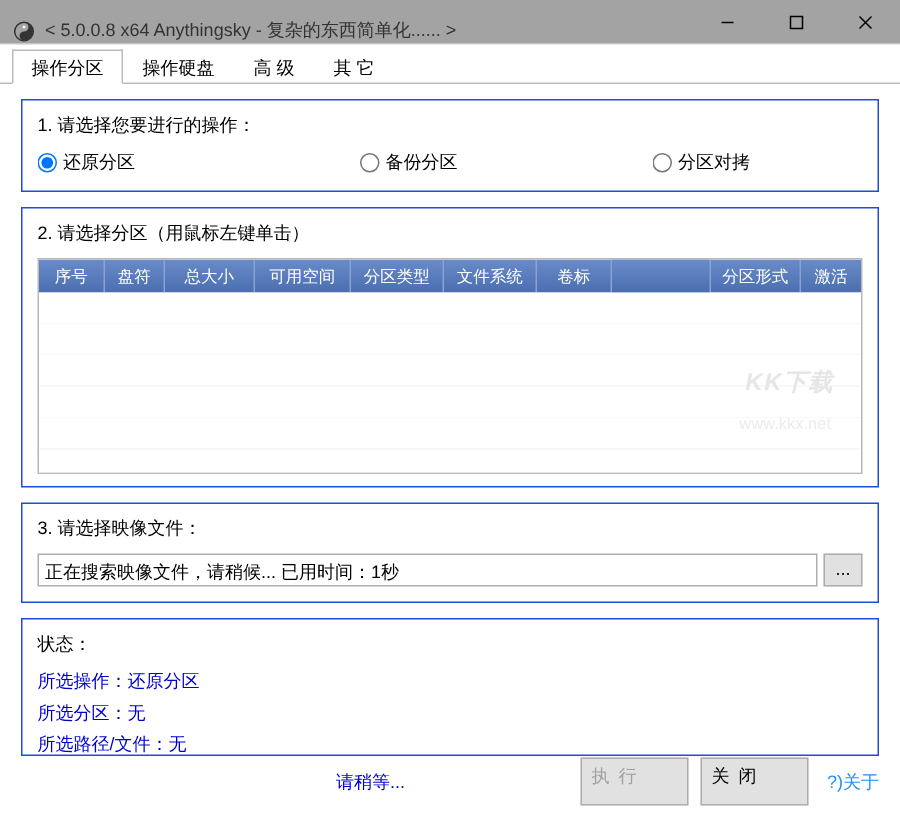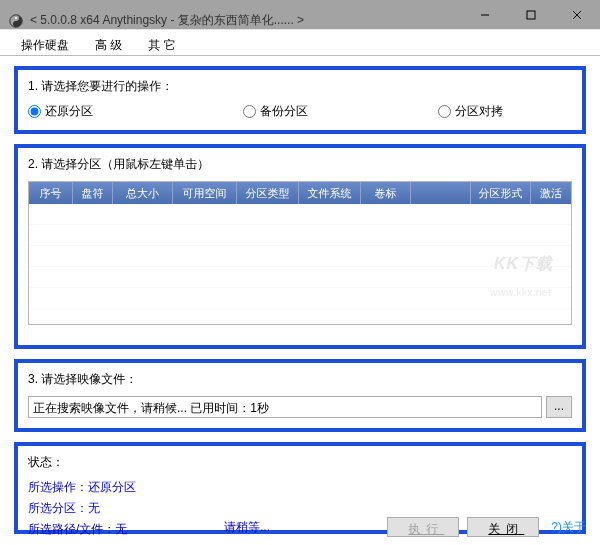--- a/index.html
+++ b/index.html
@@ -10,21 +10,21 @@
 .titlebar .title { color: #333; flex: 0 0 auto; }
 .winbtns { margin-left: auto; display: flex; height: 100%; }
 .winbtn { width: 46px; height: 100%; display: flex; align-items: center; justify-content: center; color: #333; }
 
 .tabs { display: flex; border-bottom: 1px solid #bbb; background: #fff; height: 26px; padding-left: 8px; padding-top: 2px; }
 .tab { padding: 3px 12px 3px; border: 1px solid transparent; border-bottom: none; margin-right: 0; cursor: default; position: relative; top: 1px; }
 .tab.active { border-color: #bbb; background: #fff; border-bottom: 1px solid #fff; }
 
 .content { padding: 10px 14px; }
 
-.group { border: 4px solid #1d4ed8; padding: 8px 10px 10px; margin-bottom: 10px; }
+.group { border: 1px solid #1d4ed8; padding: 8px 10px 10px; margin-bottom: 10px; }
 .group-title { margin-bottom: 8px; color: #000; }
 
 .radio-row { display: flex; align-items: center; gap: 0; }
 .radio-item { display: flex; align-items: center; gap: 4px; }
 .radio-item input { margin: 0; }
 .spacer1 { width: 150px; }
 .spacer2 { width: 130px; }
 
 .table-wrap { border: 1px solid #b8b8b8; height: 144px; background: #fff; position: relative; overflow: hidden; }
 .thead { display: flex; background: linear-gradient(#6a8bc8, #4a6eb0); color: #fff; height: 22px; }
@@ -36,21 +36,21 @@
 
 .file-row { display: flex; align-items: center; gap: 4px; justify-content: flex-end; }
 .file-input { flex: 1; border: 1px solid #abadb3; padding: 3px 4px; background: #fff; height: 22px; }
 .browse-btn { width: 26px; height: 22px; border: 1px solid #adadad; background: #e1e1e1; text-align: center; cursor: default; line-height: 18px; }
 
 .status-group .line { color: #0000cc; margin: 4px 0; }
 .label-black { color: #000; }
 
 .footer { position: absolute; bottom: 8px; left: 0; right: 0; display: flex; align-items: center; padding: 0 14px; gap: 8px; }
 .wait-text { color: #0000cc; margin: 0 auto 0 210px; }
-.btn { min-width: 72px; height: 20px; border: 1px solid #adadad; background: #e1e1e1; text-align: center; line-height: 22px; cursor: default; letter-spacing: 6px; padding-left: 6px; text-decoration: underline; }
+.btn { min-width: 72px; height: 32px; border: 1px solid #adadad; background: #e1e1e1; line-height: 22px; cursor: default; letter-spacing: 6px; padding-left: 6px; }
 .btn.disabled { color: #a0a0a0; }
 .about-link { color: #1e90ff; margin-left: 4px; cursor: default; }
 
 .col-seq { width: 44px; } .col-drive { width: 40px; text-align: right; } .col-tsize { width: 60px; }
 .col-free { width: 64px; } .col-ptype { width: 62px; } .col-fs { width: 62px; }
 .col-label { width: 50px; } .col-gap { flex: 1; background: linear-gradient(#6a8bc8,#4a6eb0); }
 .col-form { width: 60px; } .col-active { width: 40px; }
 </style>
 </head>
 <body>
@@ -79,20 +79,21 @@
     <div class="winbtn close">
         <svg width="10" height="10">
           <line x1="1" y1="1" x2="9" y2="9" stroke="#000" stroke-width="1"></line>
           <line x1="9" y1="1" x2="1" y2="9" stroke="#000" stroke-width="1"></line>
         </svg>
       </div>
   </div>
 </div>
 
 <div class="tabs">
+  <div class="tab active">操作分区</div>
   <div class="tab">操作硬盘</div>
   <div class="tab">高 级</div>
   <div class="tab">其 它</div>
 </div>
 
 <div class="content">
 
   <div class="group">
     <div class="group-title">1. 请选择您要进行的操作：</div>
     <div class="radio-row">
@@ -106,21 +107,21 @@
         <span>备份分区</span>
       </label>
       <div class="spacer2"></div>
       <label class="radio-item">
         <input type="radio" name="op" style="">
         <span>分区对拷</span>
       </label>
     </div>
   </div>
 
-  <div class="group" style="padding-bottom:20px;">
+  <div class="group" style="padding-bottom:8px;">
     <div class="group-title">2. 请选择分区（用鼠标左键单击）</div>
     <div class="table-wrap">
       <div class="thead">
         <div class="th col-seq">序号</div>
         <div class="th col-drive">盘符</div>
         <div class="th col-tsize">总大小</div>
         <div class="th col-free">可用空间</div>
         <div class="th col-ptype">分区类型</div>
         <div class="th col-fs">文件系统</div>
         <div class="th col-label">卷标</div>

